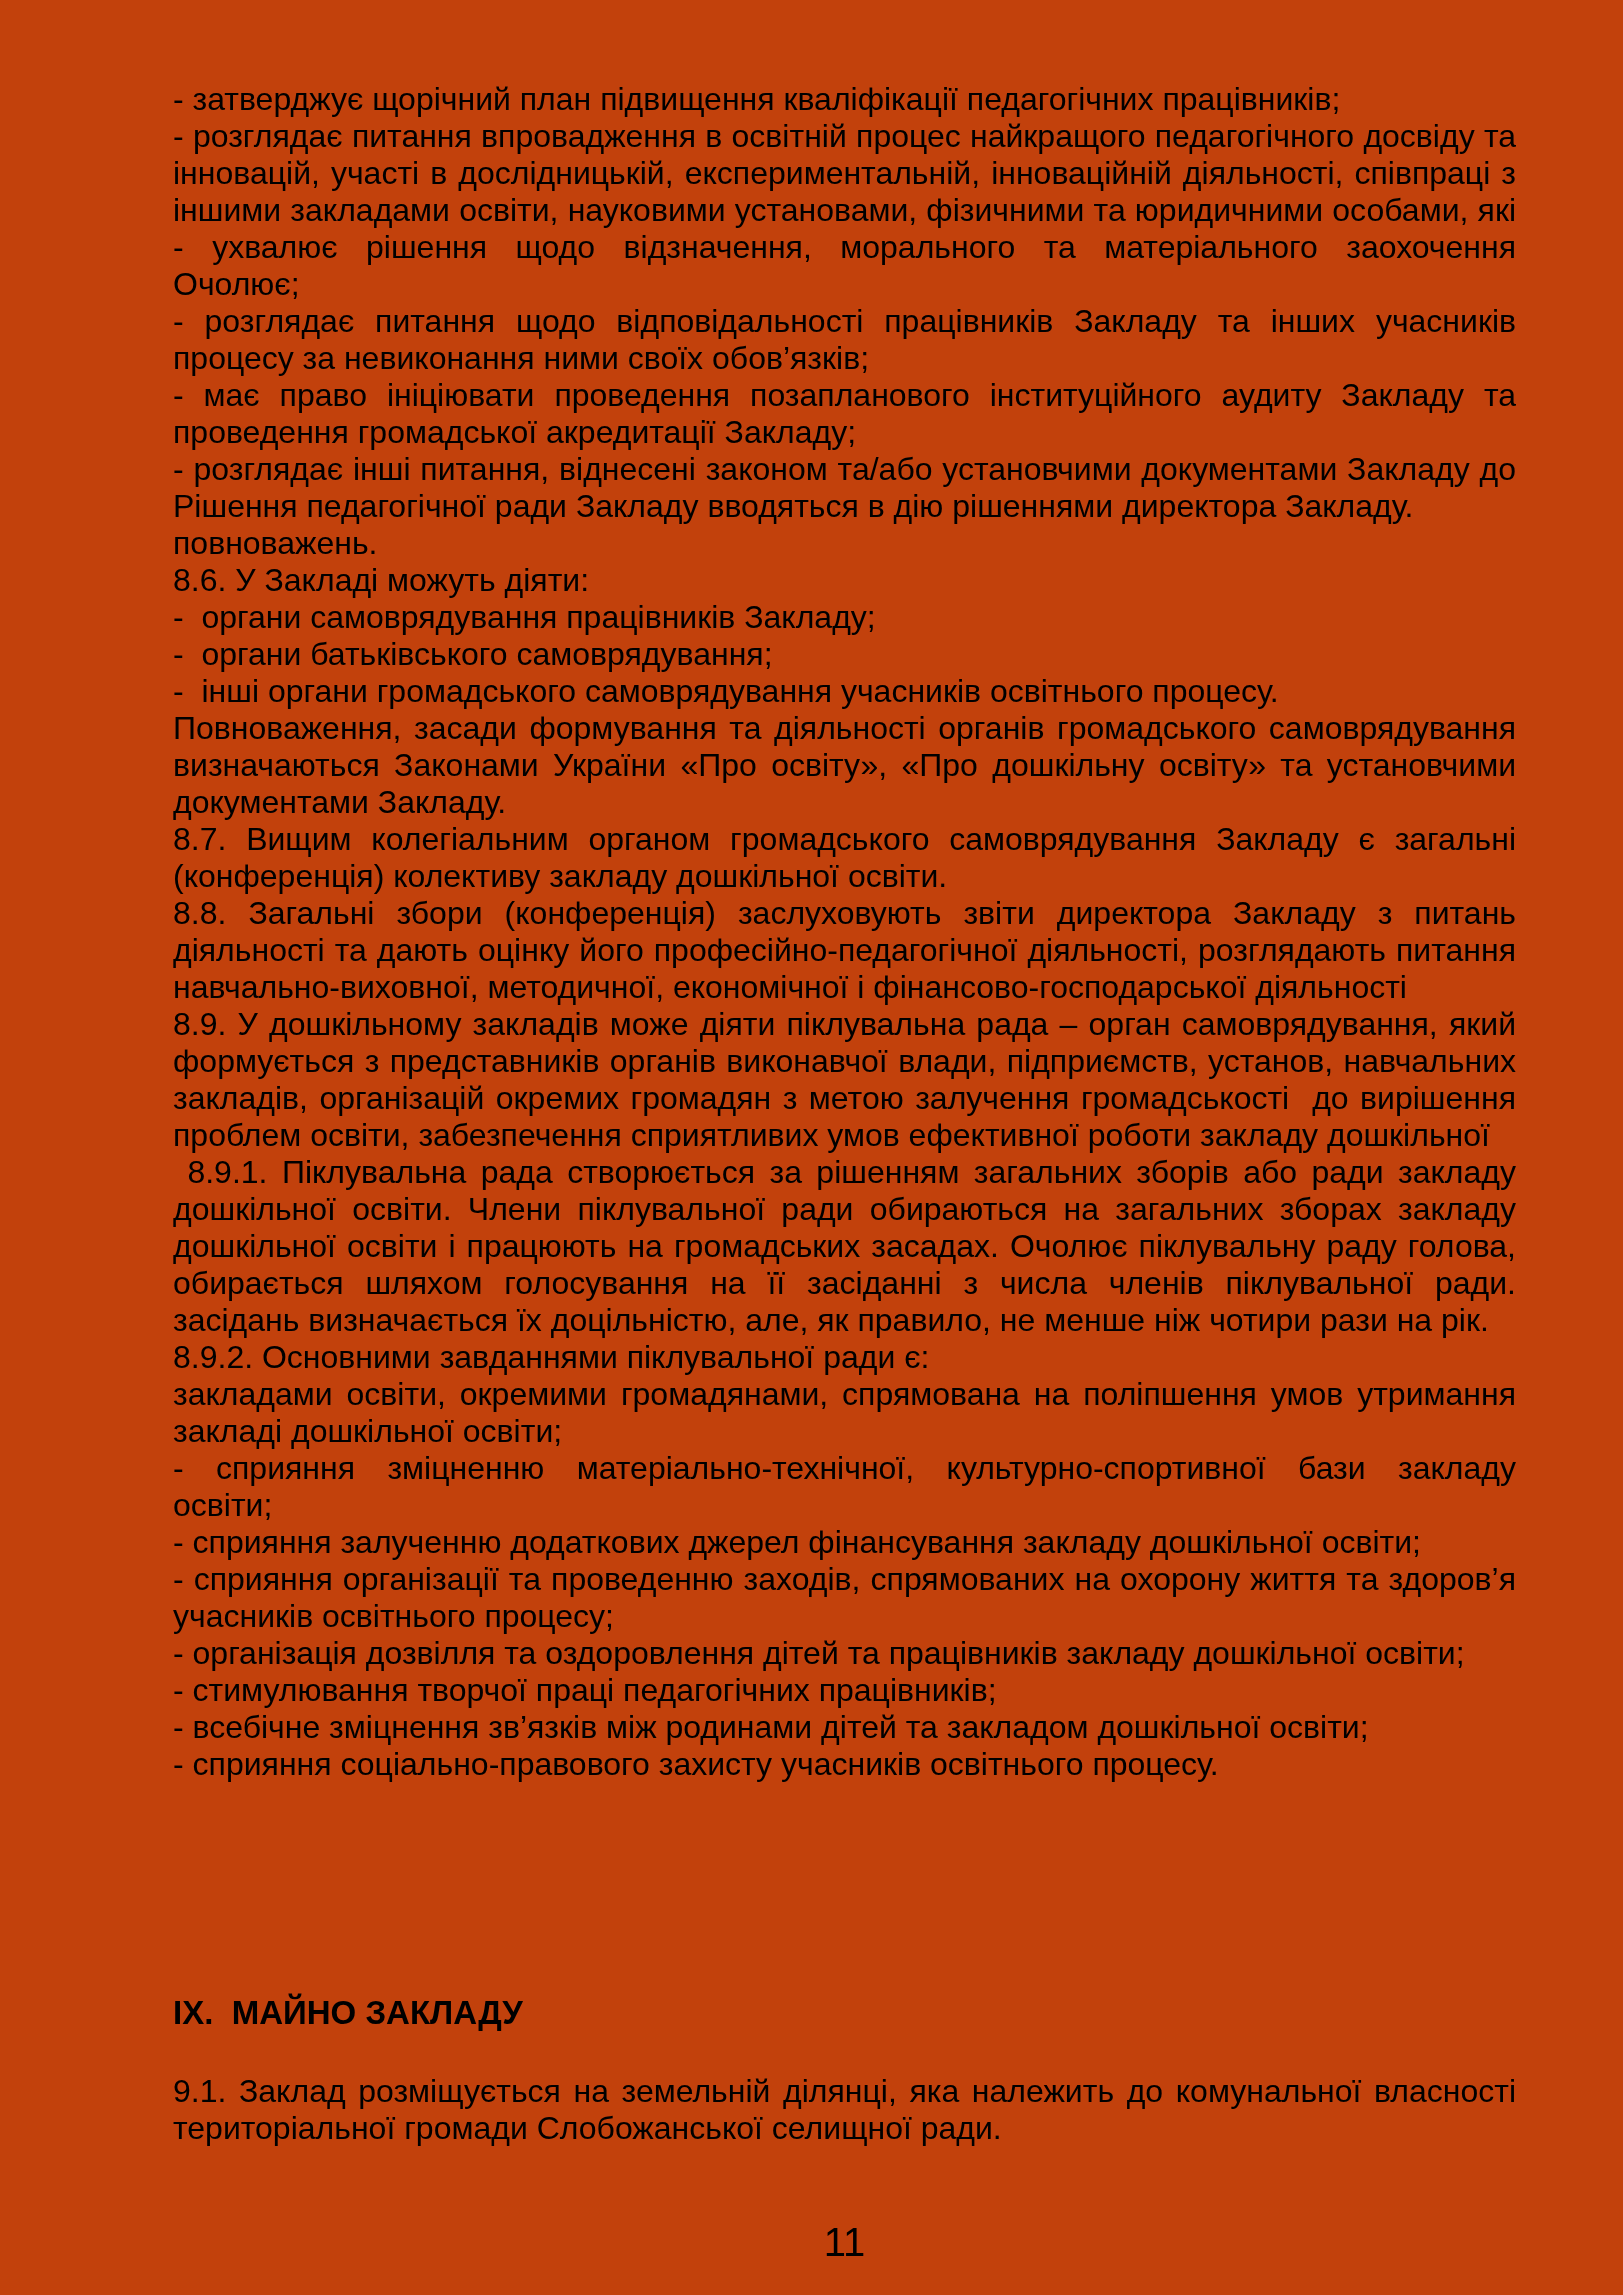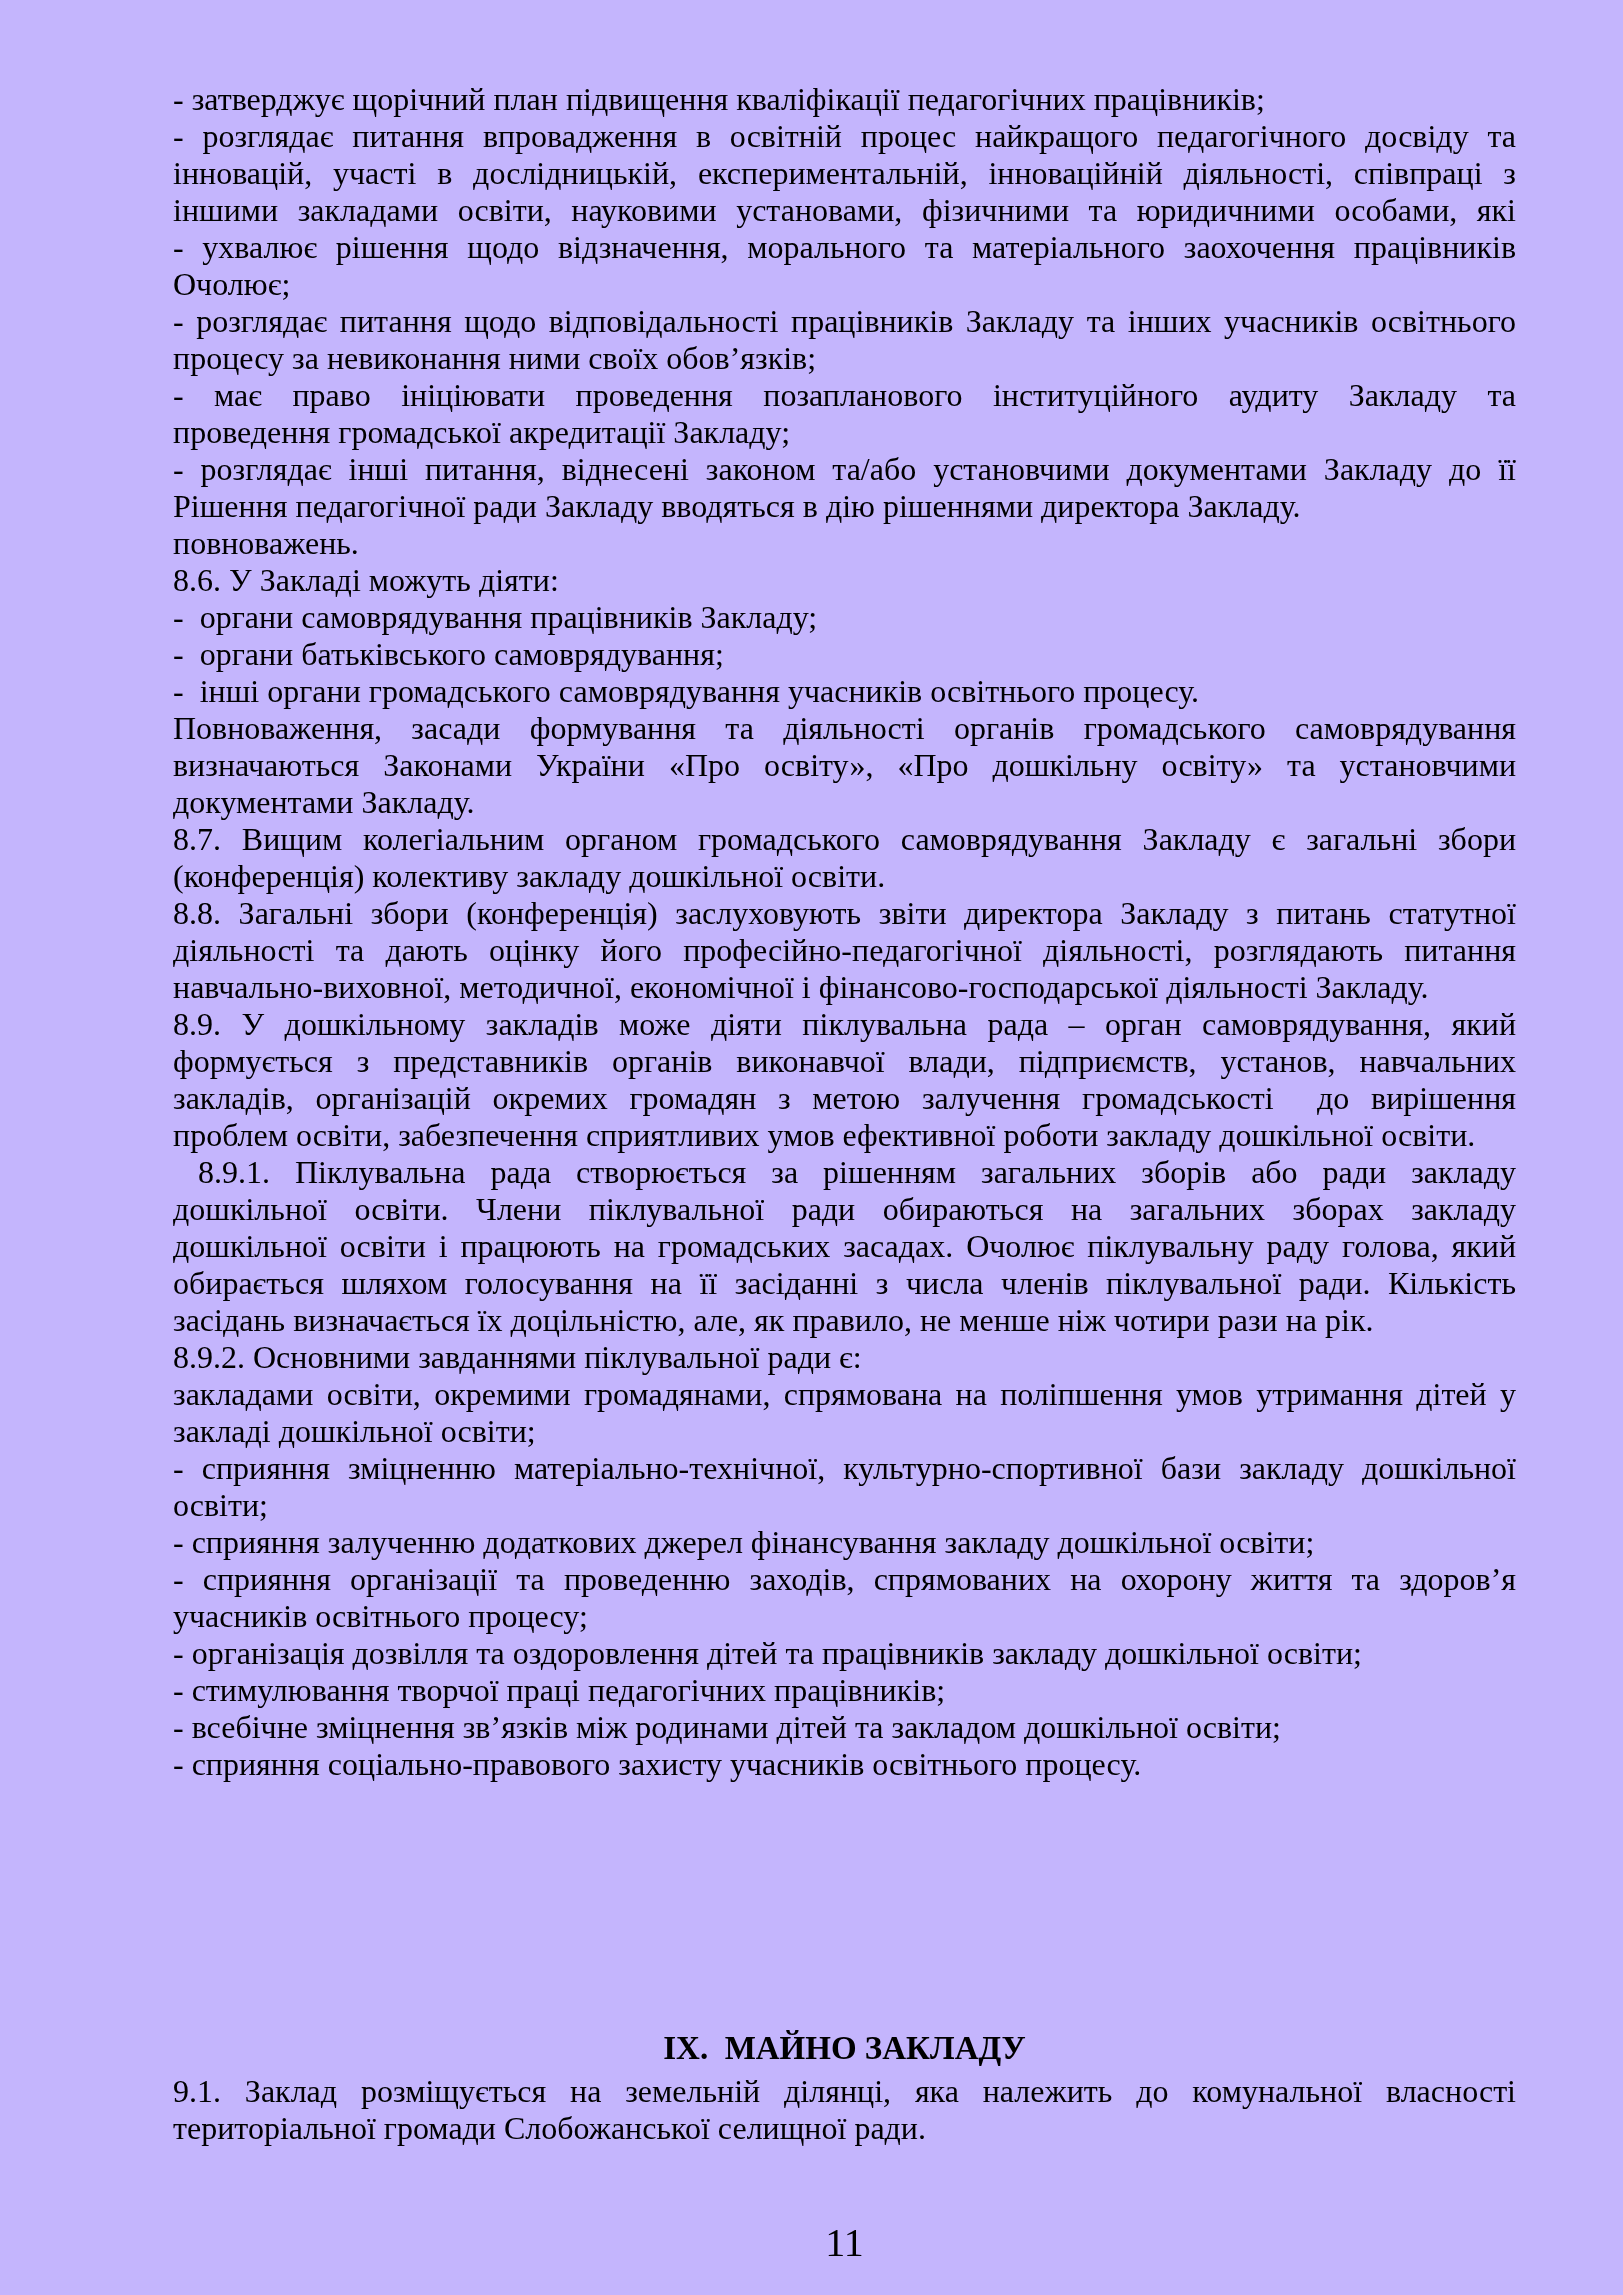--- a/index.html
+++ b/index.html
@@ -1,22 +1,22 @@
 <!DOCTYPE html>
 <html style="font-size:10.5px"><head>
 <meta charset="utf-8">
 <style>
   html, body { margin: 0; padding: 0; background: #ffffff; }
   .page {
     position: relative;
     width: 1623px;
     height: 2295px;
-    background: #c4b5fd;
+    background: #c2410c;
     overflow: hidden;
-    font-family: Liberation Serif, serif;
+    font-family: Liberation Sans, sans-serif;
     color: #000000;
   }
   .body-block {
     position: absolute;
     left: 173px;
     top: 81px;
     width: 1343px;
   }
   .line {
     font-size: 32px;
@@ -29,25 +29,24 @@
     text-align-last: justify;
   }
   .lastline {
     text-align: left;
   }
   .section-heading {
     position: absolute;
     left: 173px;
     top: 1994px;
     width: 1343px;
-    text-align: center;
+    text-align: left;
     font-weight: bold;
     font-size: 33px;
     line-height: 37px;
-    margin-top: 36px;
   }
   .section9-block {
     position: absolute;
     left: 173px;
     top: 2073px;
     width: 1343px;
   }
   .page-number {
     position: absolute;
     left: 173px;

